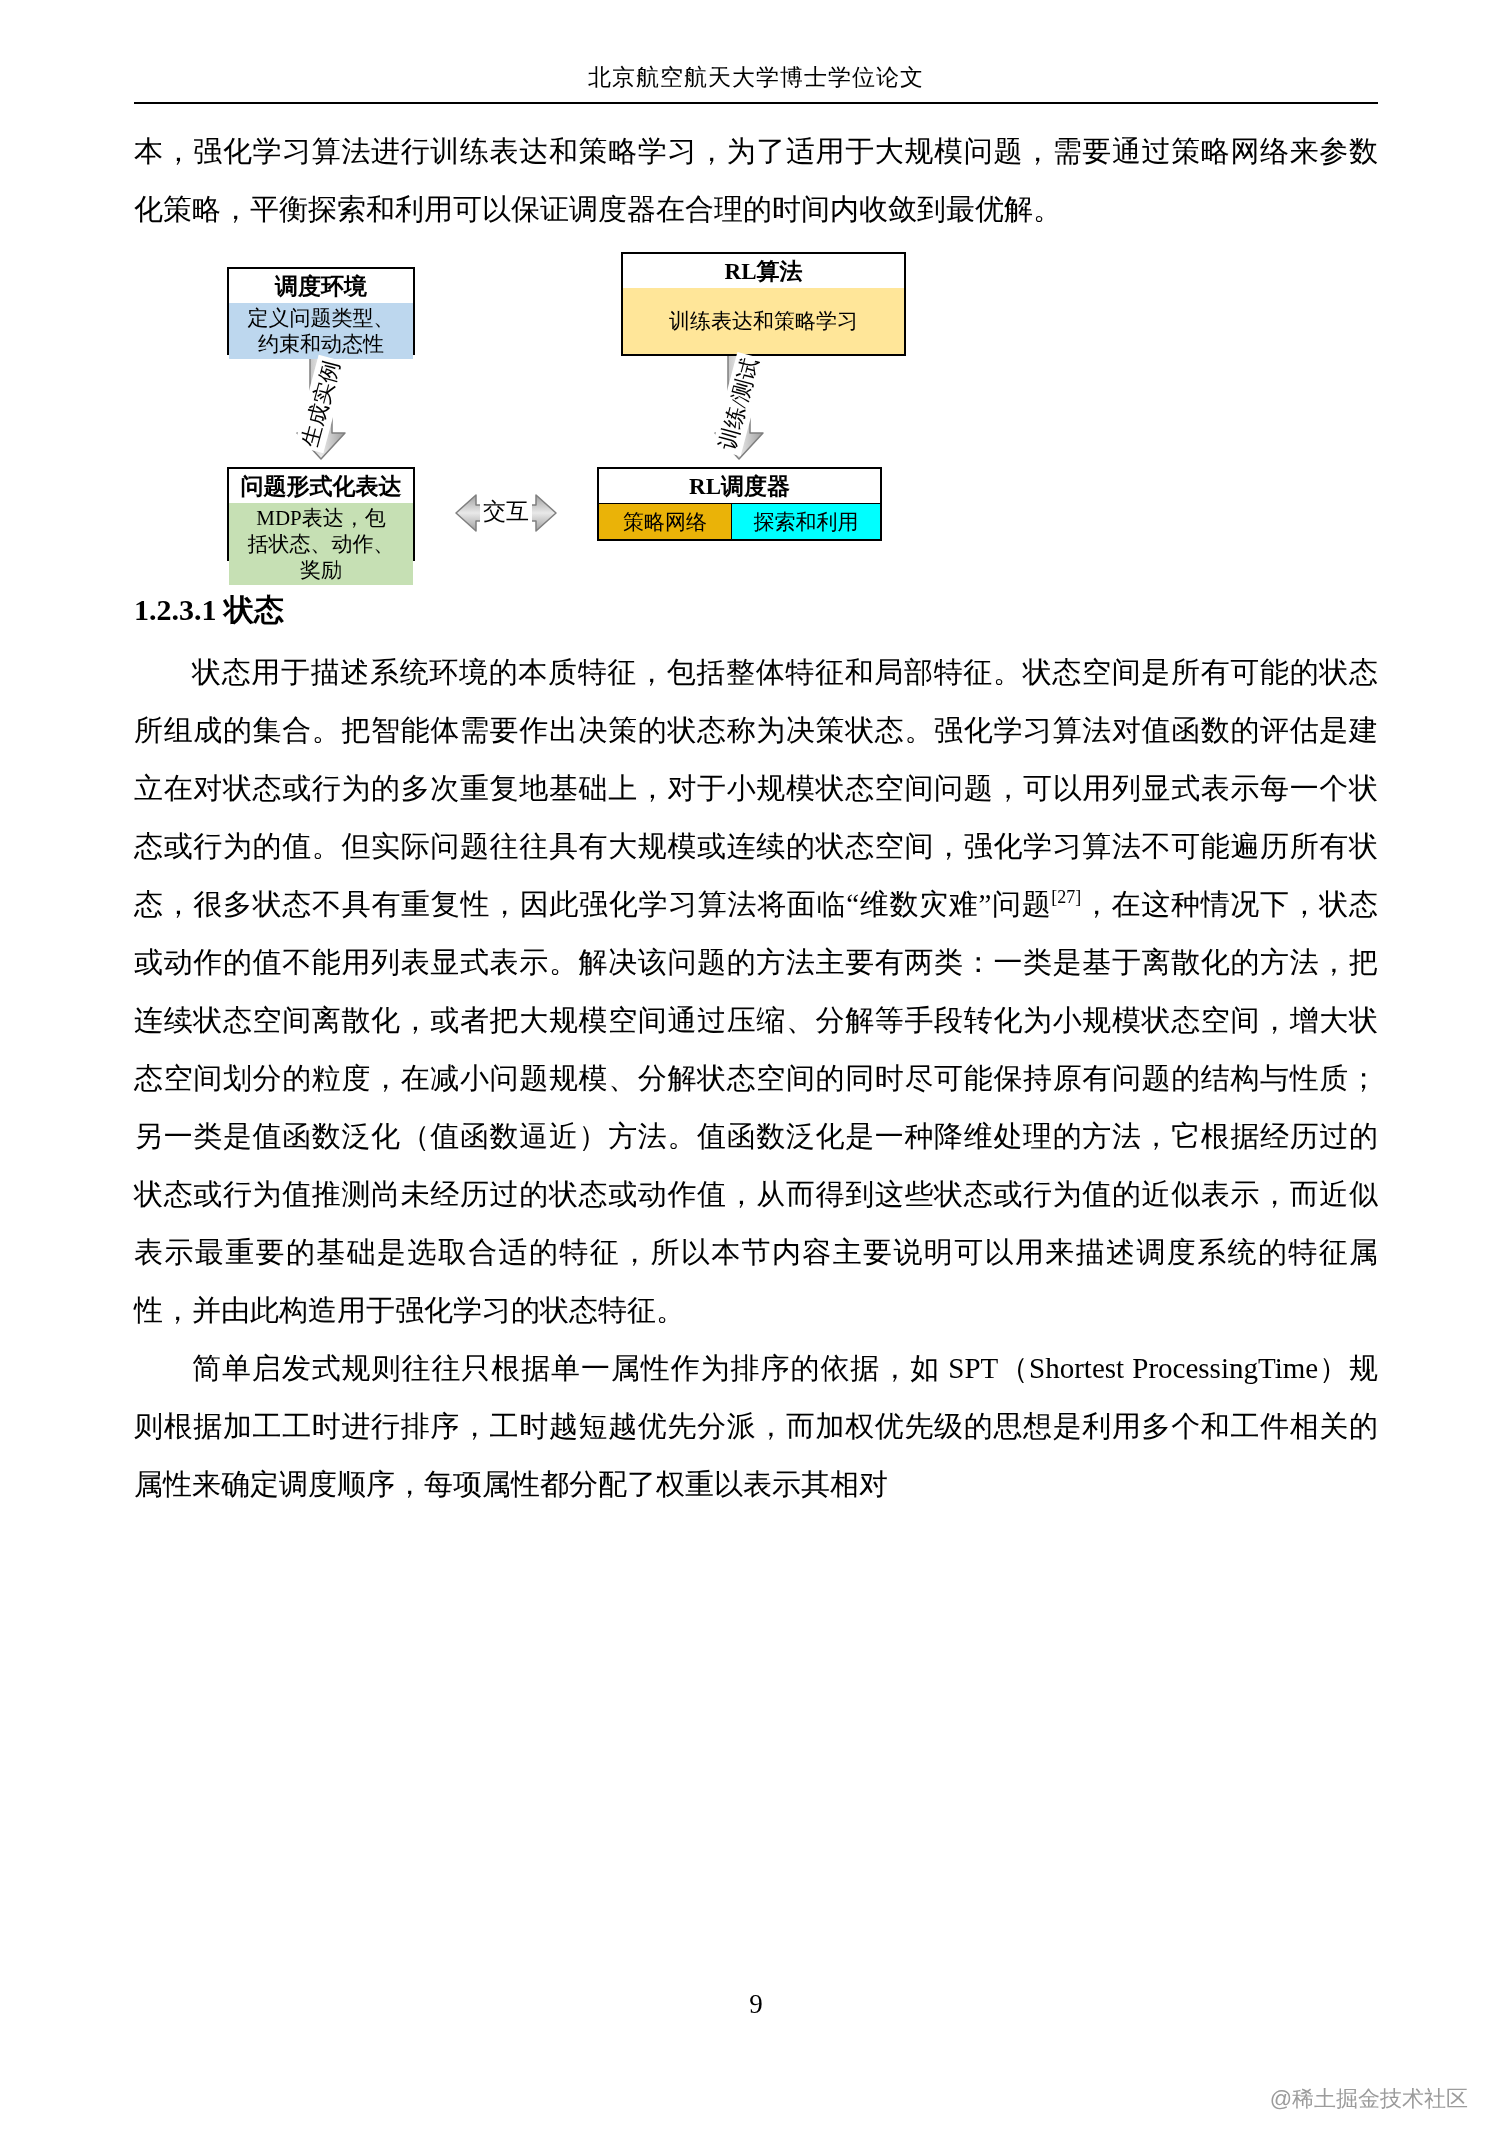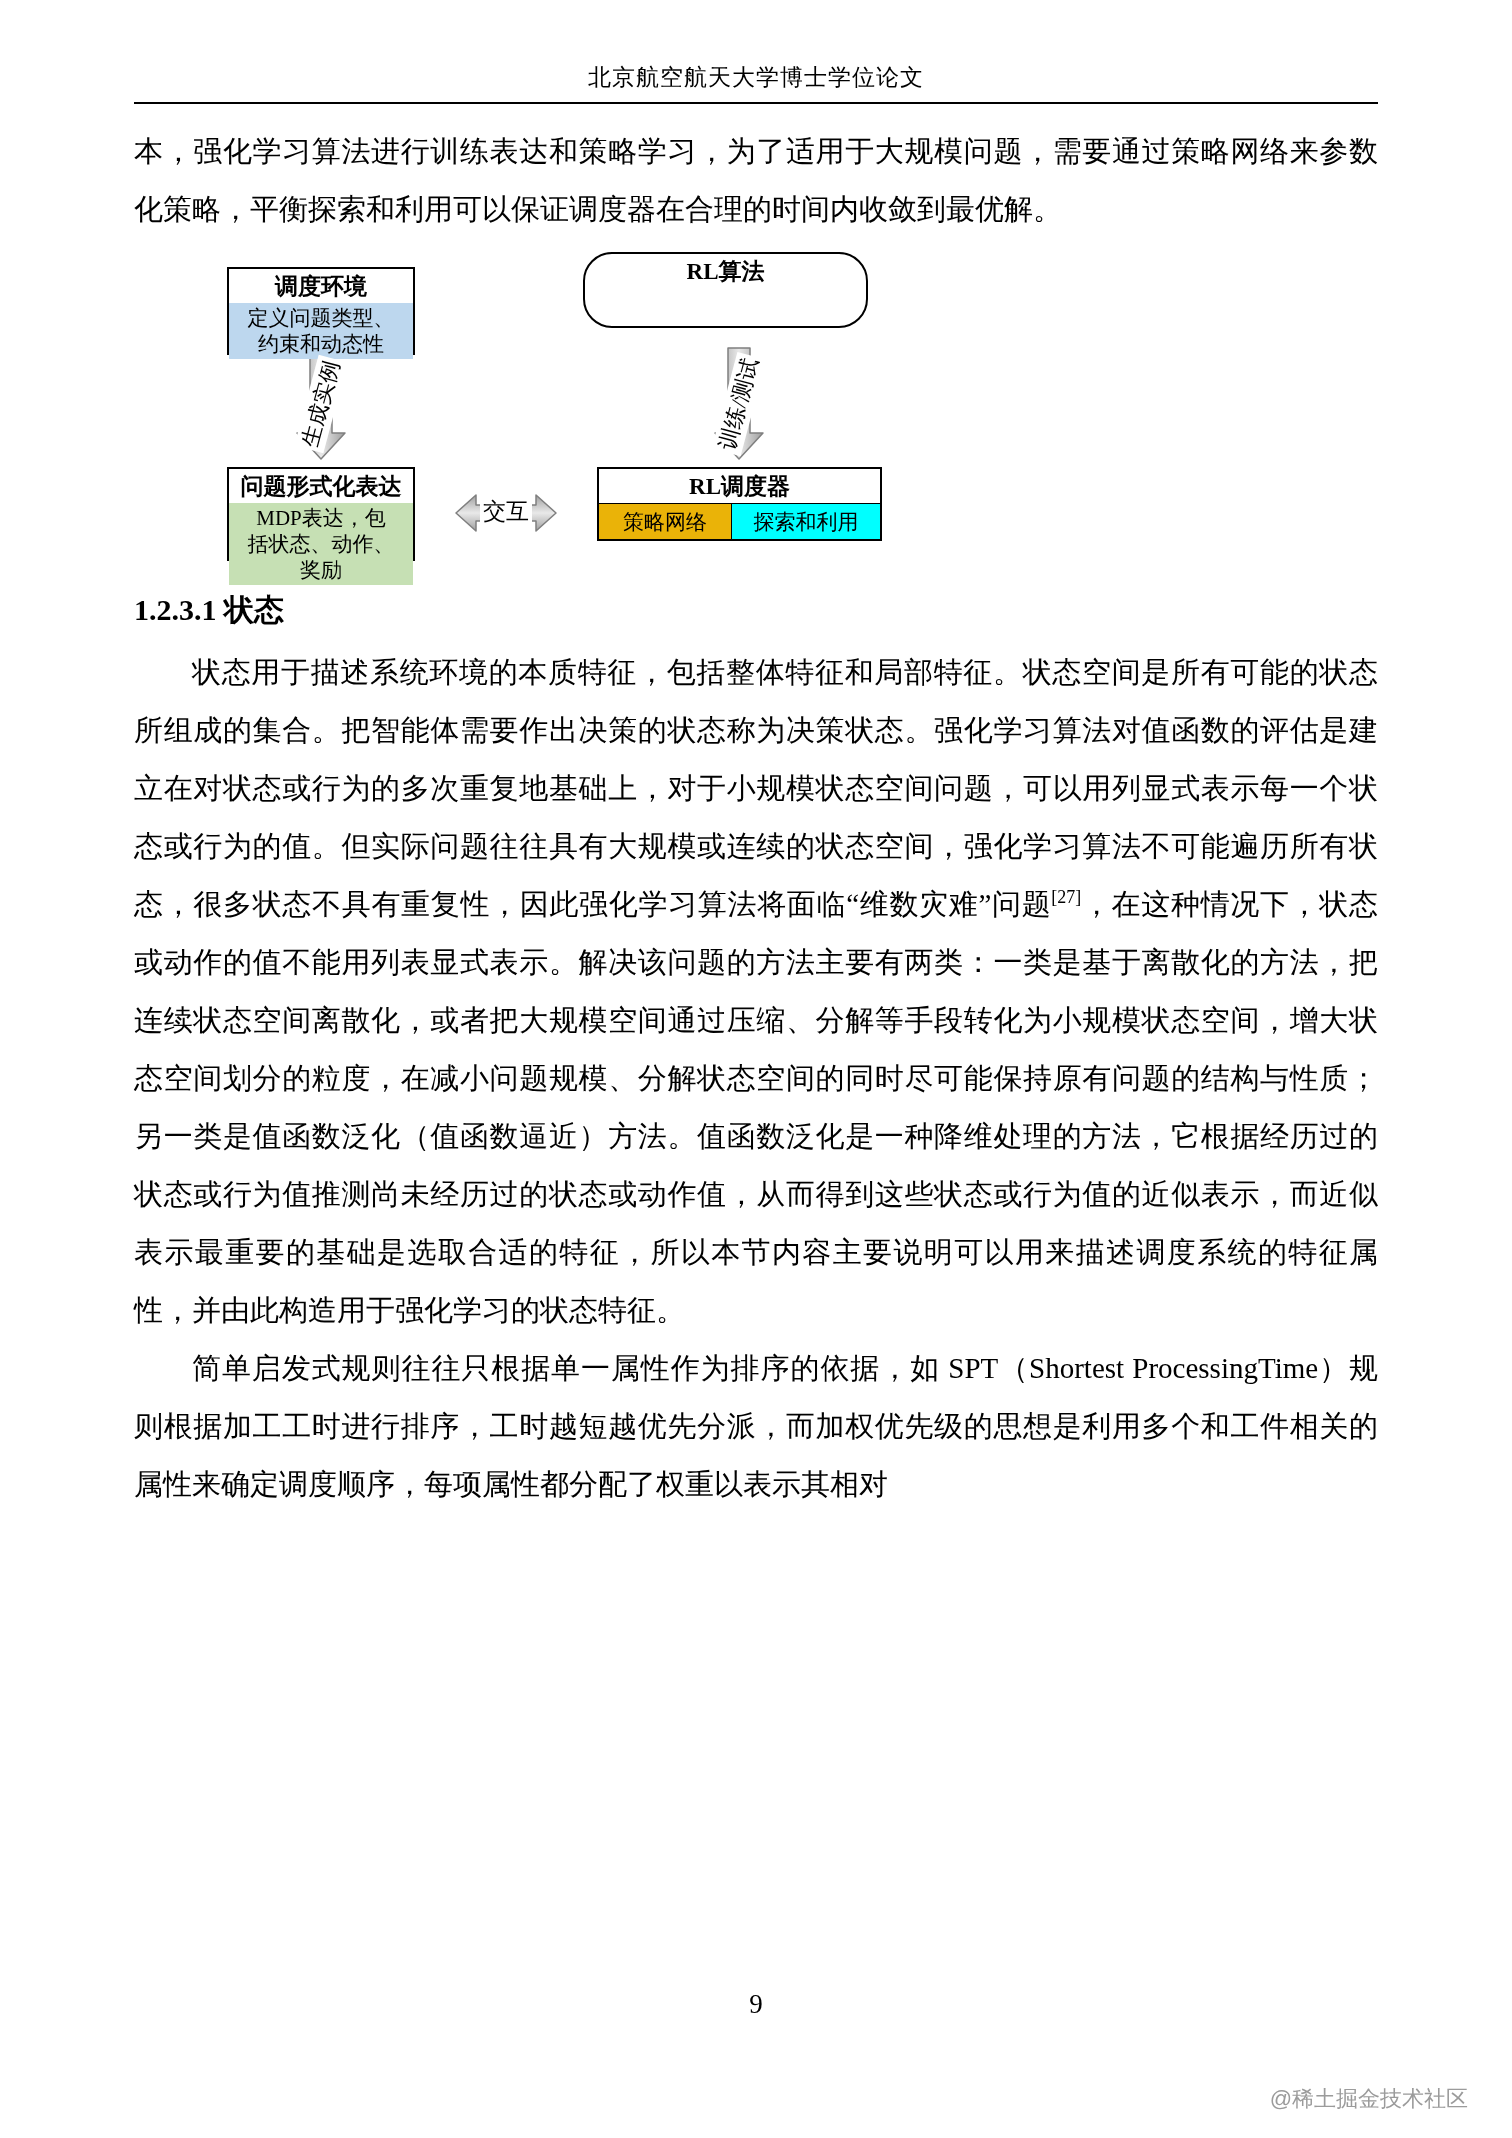--- a/index.html
+++ b/index.html
@@ -29,21 +29,21 @@
   
   .diagram { position:relative; height:312px; margin-top:14px; }
   .arrows { position:absolute; left:0; top:0; }
   .dbox { position:absolute; border:2px solid #000; background:#fff;
           display:flex; flex-direction:column; }
   .dbox-title { font-weight:bold; font-size:23px; flex:0 0 34px;
                 display:flex; align-items:center; justify-content:center; }
   .dbox-content { flex:1; display:flex; align-items:center; justify-content:center;
                   text-align:center; font-size:21px; line-height:26px; padding:2px 18px; }
   .box-env    { left:93px;  top:15px;     width:188px; height:88px; }
-  .box-algo   { left:449px; top:0;     width:285px; height:76px;border-radius:29px; }
+  .box-algo   { left:487px; top:0;     width:285px; height:104px; }
   .box-formal { left:93px;  top:215px; width:188px; height:94px; }
   .box-sched  { left:463px; top:215px; width:285px; height:74px; }
   .fill-env    { background:#BDD7EE; }
   .fill-algo   { background:#FFE699; }
   .fill-formal { background:#C6E0B4; }
   .sched-row { flex:1; display:flex; border-top:1px solid #000; }
   .cell-policy  { flex:1;    background:#eab308; display:flex; align-items:center;
                   justify-content:center; font-size:21px; border-right:1px solid #000; }
   .cell-explore { flex:1.12; background:#00FFFF; display:flex; align-items:center;
                   justify-content:center; font-size:21px; }
@@ -92,20 +92,21 @@
       <polygon points="322,261 342,243 342,253 402,253 402,243 422,261 402,279 402,269 342,269 342,279" fill="url(#gh)" stroke="#7f7f7f" stroke-width="1.5" stroke-linejoin="round"></polygon>
     </svg>
 
     <div class="dbox box-env">
       <div class="dbox-title">调度环境</div>
       <div class="dbox-content fill-env">定义问题类型、约束和动态性</div>
     </div>
 
     <div class="dbox box-algo">
       <div class="dbox-title">RL算法</div>
+      <div class="dbox-content fill-algo">训练表达和策略学习</div>
     </div>
 
     <div class="dbox box-formal">
       <div class="dbox-title">问题形式化表达</div>
       <div class="dbox-content fill-formal">MDP表达，包括状态、动作、奖励</div>
     </div>
 
     <div class="dbox box-sched">
       <div class="dbox-title">RL调度器</div>
       <div class="sched-row">

